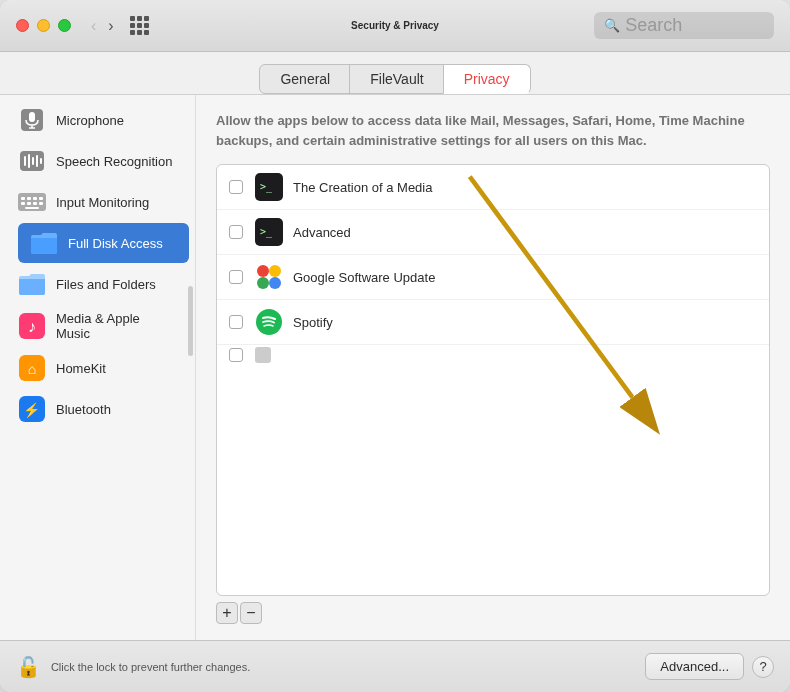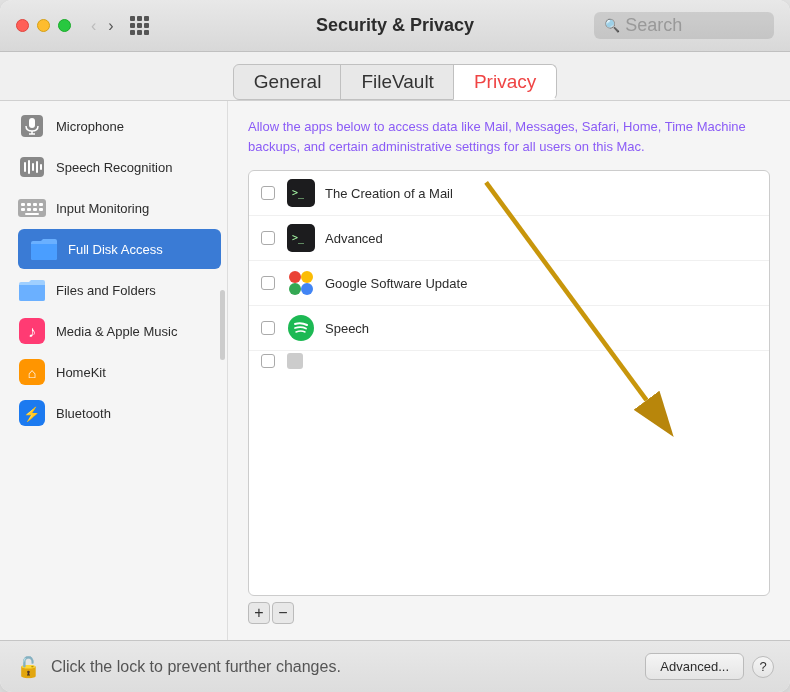--- a/index.html
+++ b/index.html
@@ -75,21 +75,21 @@
     }
     .grid-dot {
       width: 5px;
       height: 5px;
       background: #555;
       border-radius: 1px;
     }
     .titlebar-title {
       flex: 1;
       text-align: center;
-      font-size: 18px;
+      font-size: 10px;
       font-weight: 600;
       color: #2c2c2c;
       position: absolute;
       left: 50%;
       transform: translateX(-50%);
     }
     .search-bar {
       display: flex;
       align-items: center;
       background: rgba(0,0,0,0.1);
@@ -112,21 +112,21 @@
       background: #f0f0f0;
       display: flex;
       justify-content: center;
       gap: 0;
       padding: 12px 0 0 0;
       border-bottom: 1px solid #d0d0d0;
       flex-shrink: 0;
     }
     .tab {
       padding: 6px 20px;
-      font-size: 19px;
+      font-size: 14px;
       color: #333;
       cursor: pointer;
       border: 1px solid #c0c0c0;
       background: #e8e8e8;
       margin: 0 -1px;
     }
     .tab:first-child { border-radius: 6px 0 0 6px; }
     .tab:last-child { border-radius: 0 6px 6px 0; }
     .tab.active {
       background: #fff;
@@ -137,21 +137,21 @@
     }
     
     .content {
       display: flex;
       flex: 1;
       overflow: hidden;
       background: #f5f5f5;
     }
     
     .sidebar {
-      width: 228px;
+      width: 196px;
       background: #f5f5f5;
       border-right: 1px solid #ddd;
       overflow-y: auto;
       flex-shrink: 0;
       padding: 4px 0;
     }
     .sidebar::-webkit-scrollbar { width: 6px; }
     .sidebar::-webkit-scrollbar-thumb { background: #ccc; border-radius: 3px; }
     .sidebar-item {
       display: flex;
@@ -183,23 +183,24 @@
     
     .panel {
       flex: 1;
       padding: 16px 20px;
       display: flex;
       flex-direction: column;
       overflow: hidden;
     }
     .description {
       font-size: 13px;
-      color: #8b5cf6;
+      color: #737373;
       line-height: 1.5;
       margin-bottom: 14px;
+      font-weight: bold;
     }
     
     .app-list-container {
       flex: 1;
       background: #fff;
       border: 1px solid #ccc;
       border-radius: 6px;
       overflow: hidden;
       position: relative;
     }
@@ -297,21 +298,21 @@
     .lock-icon-wrapper {
       display: flex;
       align-items: center;
       gap: 10px;
     }
     .lock-icon {
       font-size: 20px;
       color: #888;
     }
     .lock-text {
-      font-size: 16px;
+      font-size: 11px;
       color: #555;
     }
     .advanced-btn {
       margin-left: auto;
       padding: 5px 14px;
       background: linear-gradient(180deg, #f5f5f5 0%, #e5e5e5 100%);
       border: 1px solid #bbb;
       border-radius: 6px;
       font-size: 13px;
       cursor: pointer;
@@ -488,21 +489,21 @@
         <div class="app-list">
 
           <div class="app-item">
             <div class="app-checkbox"></div>
             <div class="app-app-icon creation-icon">
               <svg width="26" height="26" viewBox="0 0 26 26">
                   <rect width="26" height="26" rx="4" fill="#1c1c1e"></rect>
                   <text x="4" y="16" font-size="10" fill="#aaffaa" font-family="monospace">&gt;_</text>
                 </svg>
             </div>
-            <span class="app-name">The Creation of a Mail</span>
+            <span class="app-name">The Creation of a Media</span>
           </div>
 
           <div class="app-item">
             <div class="app-checkbox"></div>
             <div class="app-app-icon terminal-icon">
               <svg width="26" height="26" viewBox="0 0 26 26">
                   <rect width="26" height="26" rx="4" fill="#1c1c1e"></rect>
                   <text x="4" y="16" font-size="10" fill="#aaffaa" font-family="monospace">&gt;_</text>
                 </svg>
             </div>
@@ -525,21 +526,21 @@
           <div class="app-item">
             <div class="app-checkbox"></div>
             <div class="app-app-icon">
               <svg width="26" height="26" viewBox="0 0 26 26">
                   <circle cx="13" cy="13" r="13" fill="#1db954"></circle>
                   <path d="M7 9 Q13 7 19 10" stroke="white" stroke-width="2" fill="none" stroke-linecap="round"></path>
                   <path d="M7 13 Q13 11 18 13.5" stroke="white" stroke-width="1.8" fill="none" stroke-linecap="round"></path>
                   <path d="M8 17 Q13 15 17 17" stroke="white" stroke-width="1.5" fill="none" stroke-linecap="round"></path>
                 </svg>
             </div>
-            <span class="app-name">Speech</span>
+            <span class="app-name">Spotify</span>
           </div>
 
           <div class="app-item" style="height:20px;overflow:hidden;">
             <div class="app-checkbox"></div>
             <div class="app-app-icon" style="width:16px;height:16px;background:#ccc;border-radius:3px;"></div>
           </div>
         </div>
 
         <svg class="arrow-overlay" viewBox="0 0 400 370" xmlns="http://www.w3.org/2000/svg">
           <defs>

